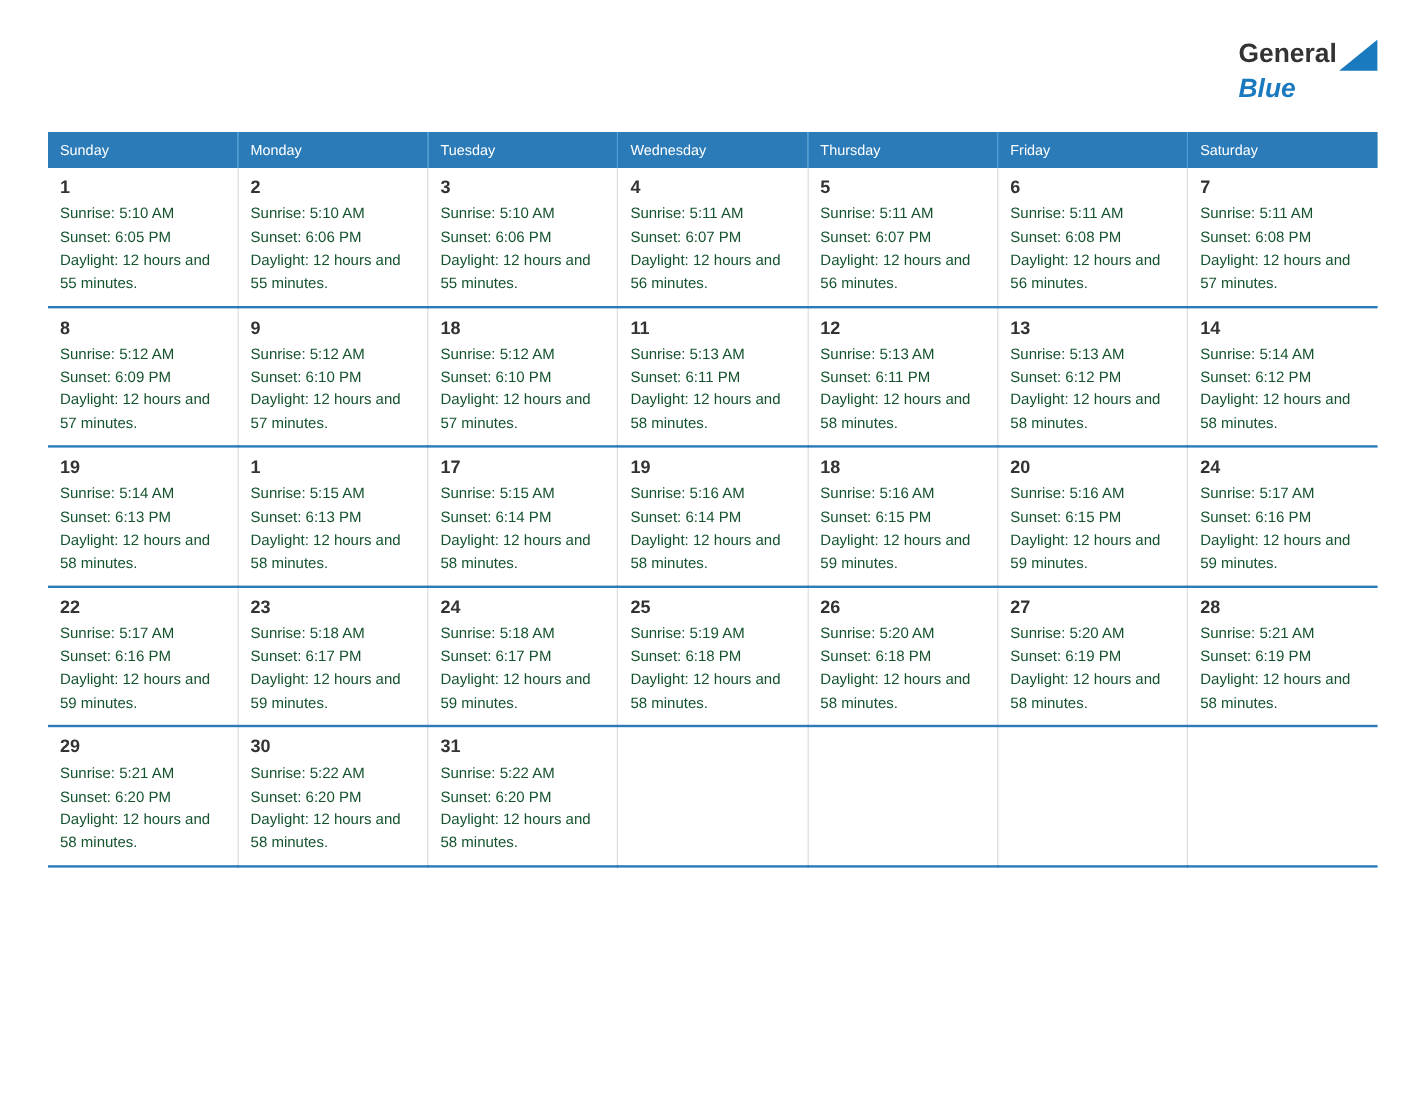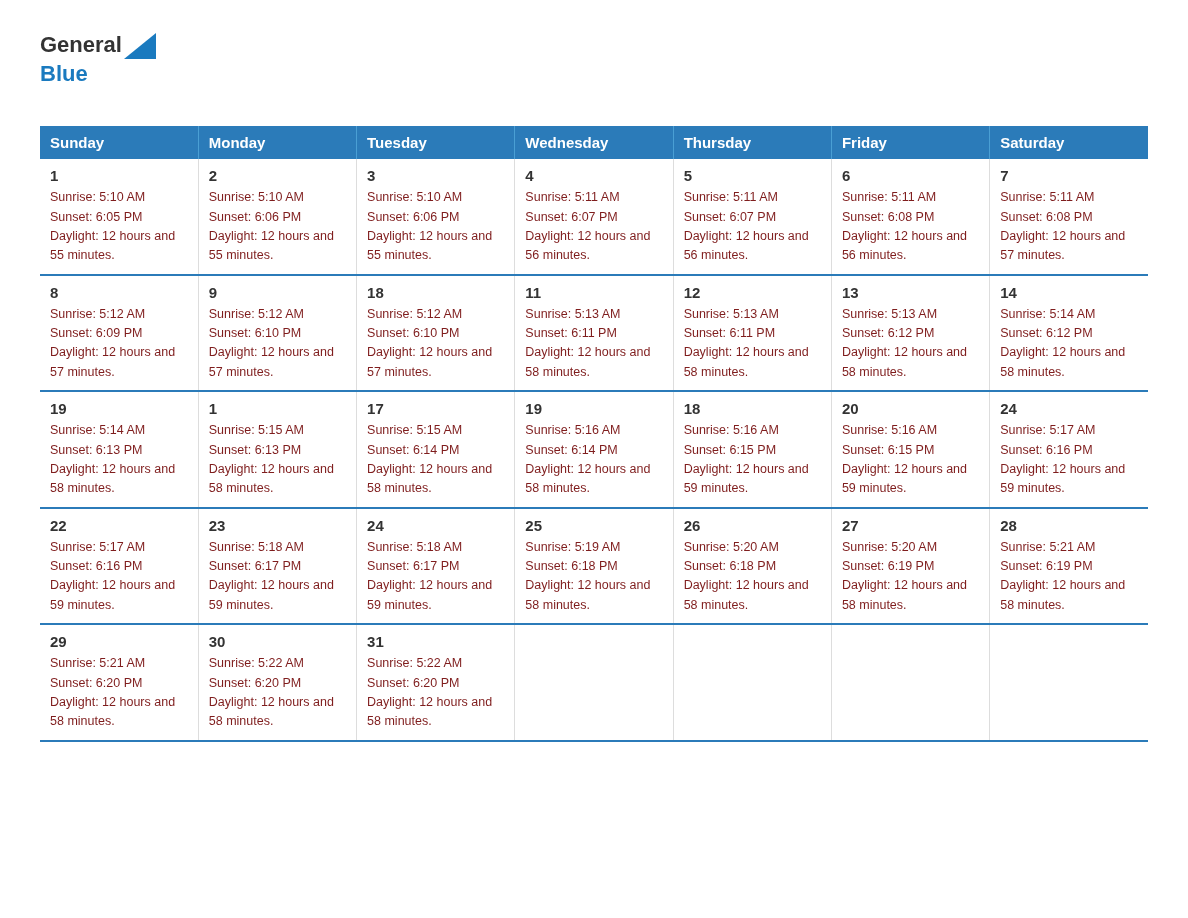--- a/index.html
+++ b/index.html
@@ -5,36 +5,37 @@
     * { box-sizing: border-box; margin: 0; padding: 0; }
     body {
       font-family: Arial, Helvetica, sans-serif;
       background: #fff;
       padding: 30px 40px;
       width: 1188px;
       min-height: 918px;
     }
     .header {
       display: flex;
-      justify-content: flex-start;
+      justify-content: flex-end;
       align-items: flex-start;
-      margin-bottom: 40px;
+      margin-bottom: 24px;
     }
     .logo {
       display: flex;
       align-items: center;
     }
     .logo-text {
       font-size: 22px;
       font-weight: bold;
       color: #333;
       line-height: 1.1;
     }
     .logo-text span {
       color: #1a7abf;
+      font-style: italic;
     }
     .logo-icon {
       width: 32px;
       height: 32px;
       margin-left: 2px;
     }
     .title-block {
       text-align: right;
     }
     .month-title {
@@ -51,22 +52,22 @@
     table {
       width: 100%;
       border-collapse: collapse;
       table-layout: fixed;
     }
     thead tr {
       background-color: #2b7bb9;
     }
     thead th {
       color: #fff;
-      font-size: 15px;
-      font-weight: bold;
+      font-size: 12px;
+      font-weight: normal;
       padding: 8px 10px;
       text-align: left;
       border-right: 1px solid #4a9fd4;
     }
     thead th:last-child {
       border-right: none;
     }
     tbody tr {
       border-bottom: 2px solid #2b7bb9;
     }
@@ -82,21 +83,21 @@
       border-right: none;
     }
     .day-num {
       font-size: 15px;
       font-weight: bold;
       display: block;
       margin-bottom: 4px;
     }
     .day-info {
       line-height: 1.55;
-      color: #7f1d1d;
+      color: #14532d;
       font-size: 12.5px;
     }
   </style>
 </head>
 <body>
 
 <div class="header">
   <div class="logo">
     <div>
       <div class="logo-text">

